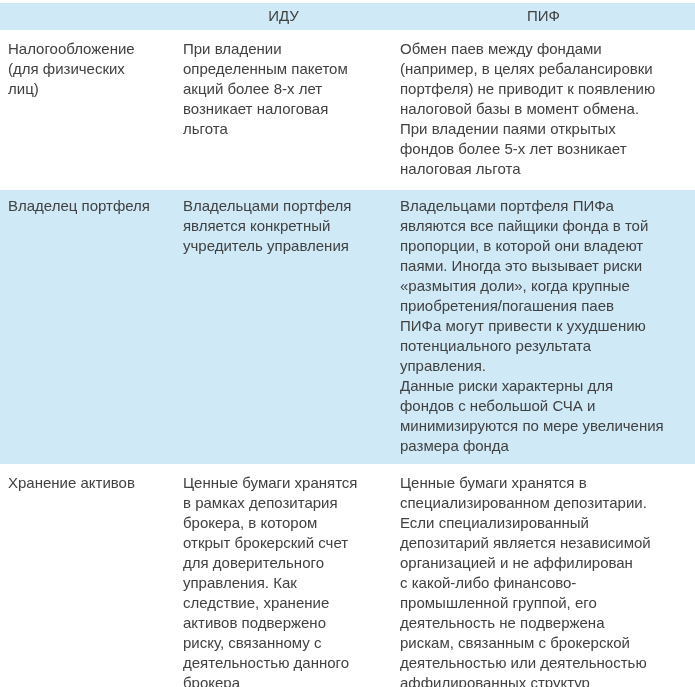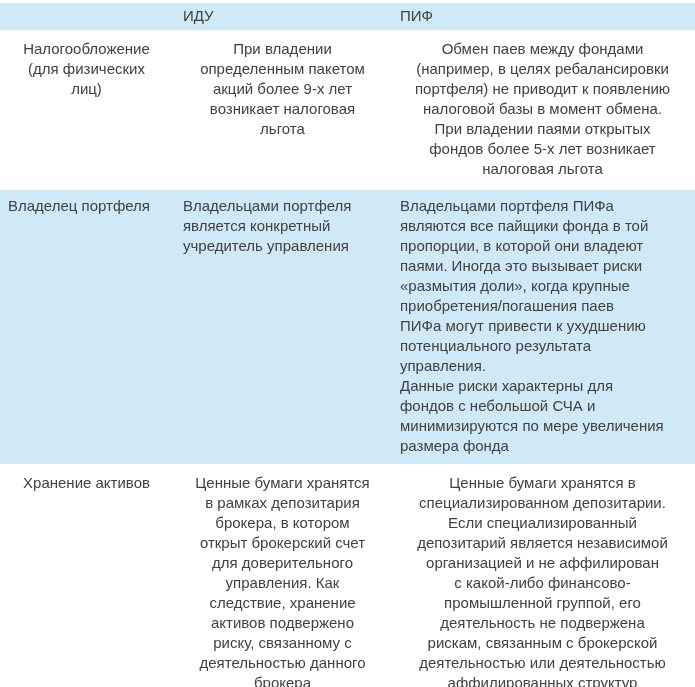--- a/index.html
+++ b/index.html
@@ -26,31 +26,31 @@
     table-layout:fixed;
     font-size:15px;
     line-height:20px;
   }
   col.c1{width:175px;}
   col.c2{width:217px;}
   col.c3{width:303px;}
   th{
     background:var(--band-blue);
     font-weight:normal;
-    text-align:left;
+    text-align:center;
     padding:3px 8px 4px 8px;
     vertical-align:middle;
   }
   td{
     vertical-align:top;
     padding:6px 10px 8px 8px;
     white-space:pre-line;
   }
   tr.blue td{background:var(--band-blue);margin-top:9px;}
-  tr.white td{background:var(--bg);text-align:center;}
+  tr.white td{background:var(--bg);}
 </style>
 </head>
 <body>
 
 <table class="cmp">
   <colgroup>
     <col class="c1">
     <col class="c2">
     <col class="c3">
   </colgroup>
@@ -61,21 +61,21 @@
       <th>ПИФ</th>
     </tr>
   </thead>
   <tbody>
     <tr class="white">
       <td>Налогообложение
 (для физических
 лиц)</td>
       <td>При владении
 определенным пакетом
-акций более 9-х лет
+акций более 8-х лет
 возникает налоговая
 льгота</td>
       <td>Обмен паев между фондами
 (например, в целях ребалансировки
 портфеля) не приводит к появлению
 налоговой базы в момент обмена.
 При владении паями открытых
 фондов более 5-х лет возникает
 налоговая льгота</td>
     </tr>

